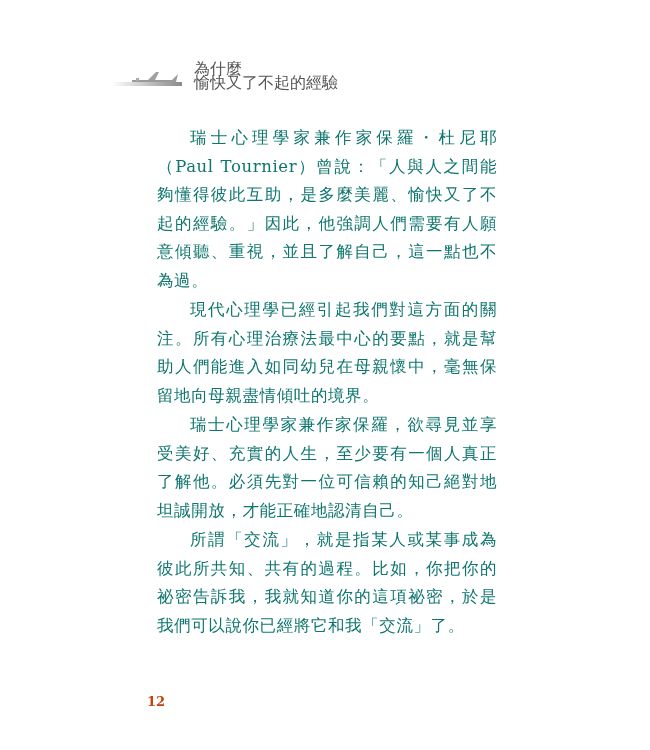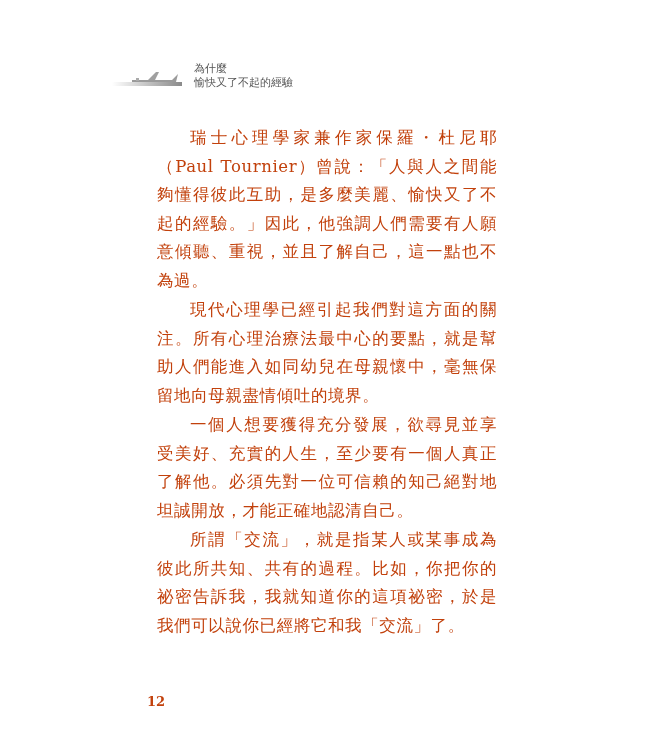--- a/index.html
+++ b/index.html
@@ -1,22 +1,22 @@
 <!DOCTYPE html>
 <html><head>
   <meta charset="utf-8">
   <style>
     html, body { margin: 0; padding: 0; background: #ffffff; }
     body { width: 650px; height: 750px; position: relative; overflow: hidden;
            font-family: "DejaVu Serif", "Liberation Serif", serif; color: #2b2b2b; }
     .header { position: absolute; left: 112px; top: 62px; width: 260px; height: 34px; }
     .header-graphic { position: absolute; left: 0; top: 6px; width: 70px; height: 22px; }
-    .header-title { position: absolute; left: 82px; top: 0; font-size: 11px; line-height: 14px; color: #555; }
+    .header-title { position: absolute; left: 82px; top: 0; font-size: 16px; line-height: 14px; color: #555; }
     .body-text { position: absolute; left: 157px; top: 124px; width: 340px; }
-    .para { margin: 0; font-size: 16.5px; line-height: 28.5px; letter-spacing: 0.6px; color: #c2410c; text-align: justify; }
+    .para { margin: 0; font-size: 16.5px; line-height: 28.5px; letter-spacing: 0.6px; color: #0f766e; text-align: justify; }
     .para + .para { margin-top: 1px; }
     .indent { text-indent: 2em; }
     .page-number { position: absolute; left: 147px; top: 694px; font-size: 13px; font-weight: bold; color: #c2410c; }
   </style>
 </head>
 <body>
 
 <div class="header">
   <svg class="header-graphic" viewBox="0 0 70 22">
     <defs>
@@ -33,17 +33,17 @@
   </svg>
   <div class="header-title">
     <div>為什麼</div>
     <div>愉快又了不起的經驗</div>
   </div>
 </div>
 
 <div class="body-text">
   <p class="para indent">瑞士心理學家兼作家保羅・杜尼耶（Paul Tournier）曾說：「人與人之間能夠懂得彼此互助，是多麼美麗、愉快又了不起的經驗。」因此，他強調人們需要有人願意傾聽、重視，並且了解自己，這一點也不為過。</p>
   <p class="para indent">現代心理學已經引起我們對這方面的關注。所有心理治療法最中心的要點，就是幫助人們能進入如同幼兒在母親懷中，毫無保留地向母親盡情傾吐的境界。</p>
-  <p class="para indent">一個人想要獲得充分發展，欲尋見並享受美好、充實的人生，至少要有一個人真正了解他。必須先對一位可信賴的知己絕對地坦誠開放，才能正確地認清自己。</p>
+  <p class="para indent">瑞士心理學家兼作家保羅，欲尋見並享受美好、充實的人生，至少要有一個人真正了解他。必須先對一位可信賴的知己絕對地坦誠開放，才能正確地認清自己。</p>
   <p class="para indent">所謂「交流」，就是指某人或某事成為彼此所共知、共有的過程。比如，你把你的祕密告訴我，我就知道你的這項祕密，於是我們可以說你已經將它和我「交流」了。</p>
 </div>
 
 <div class="page-number">12</div>
 
 </body></html>

